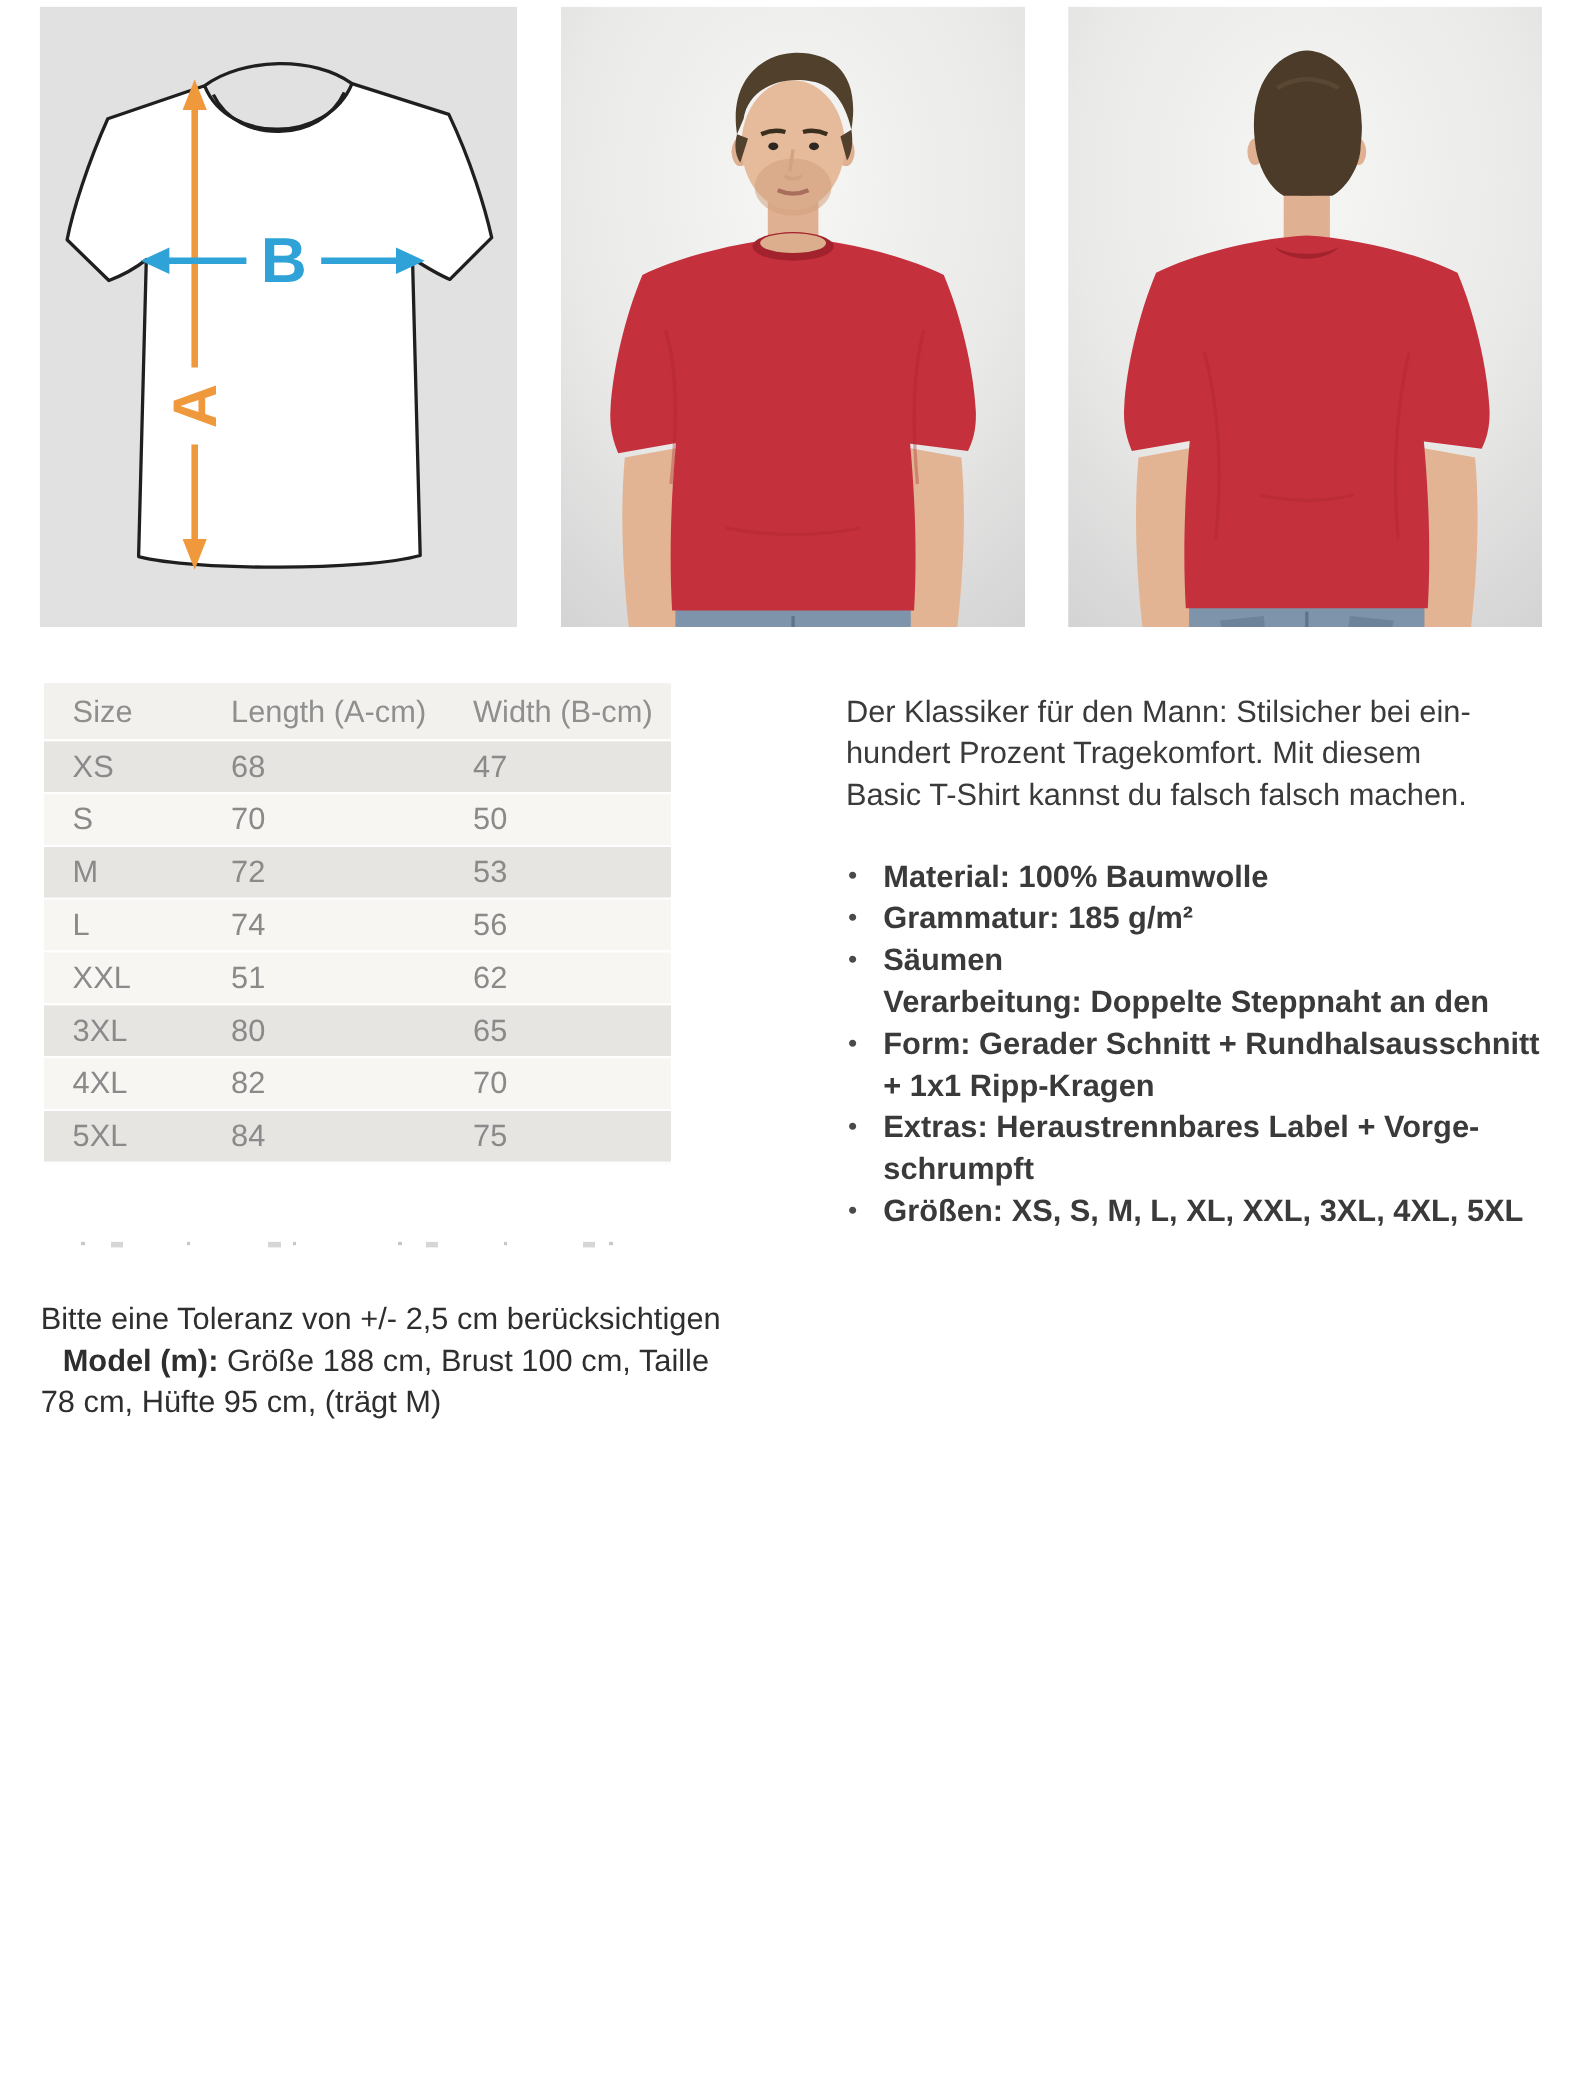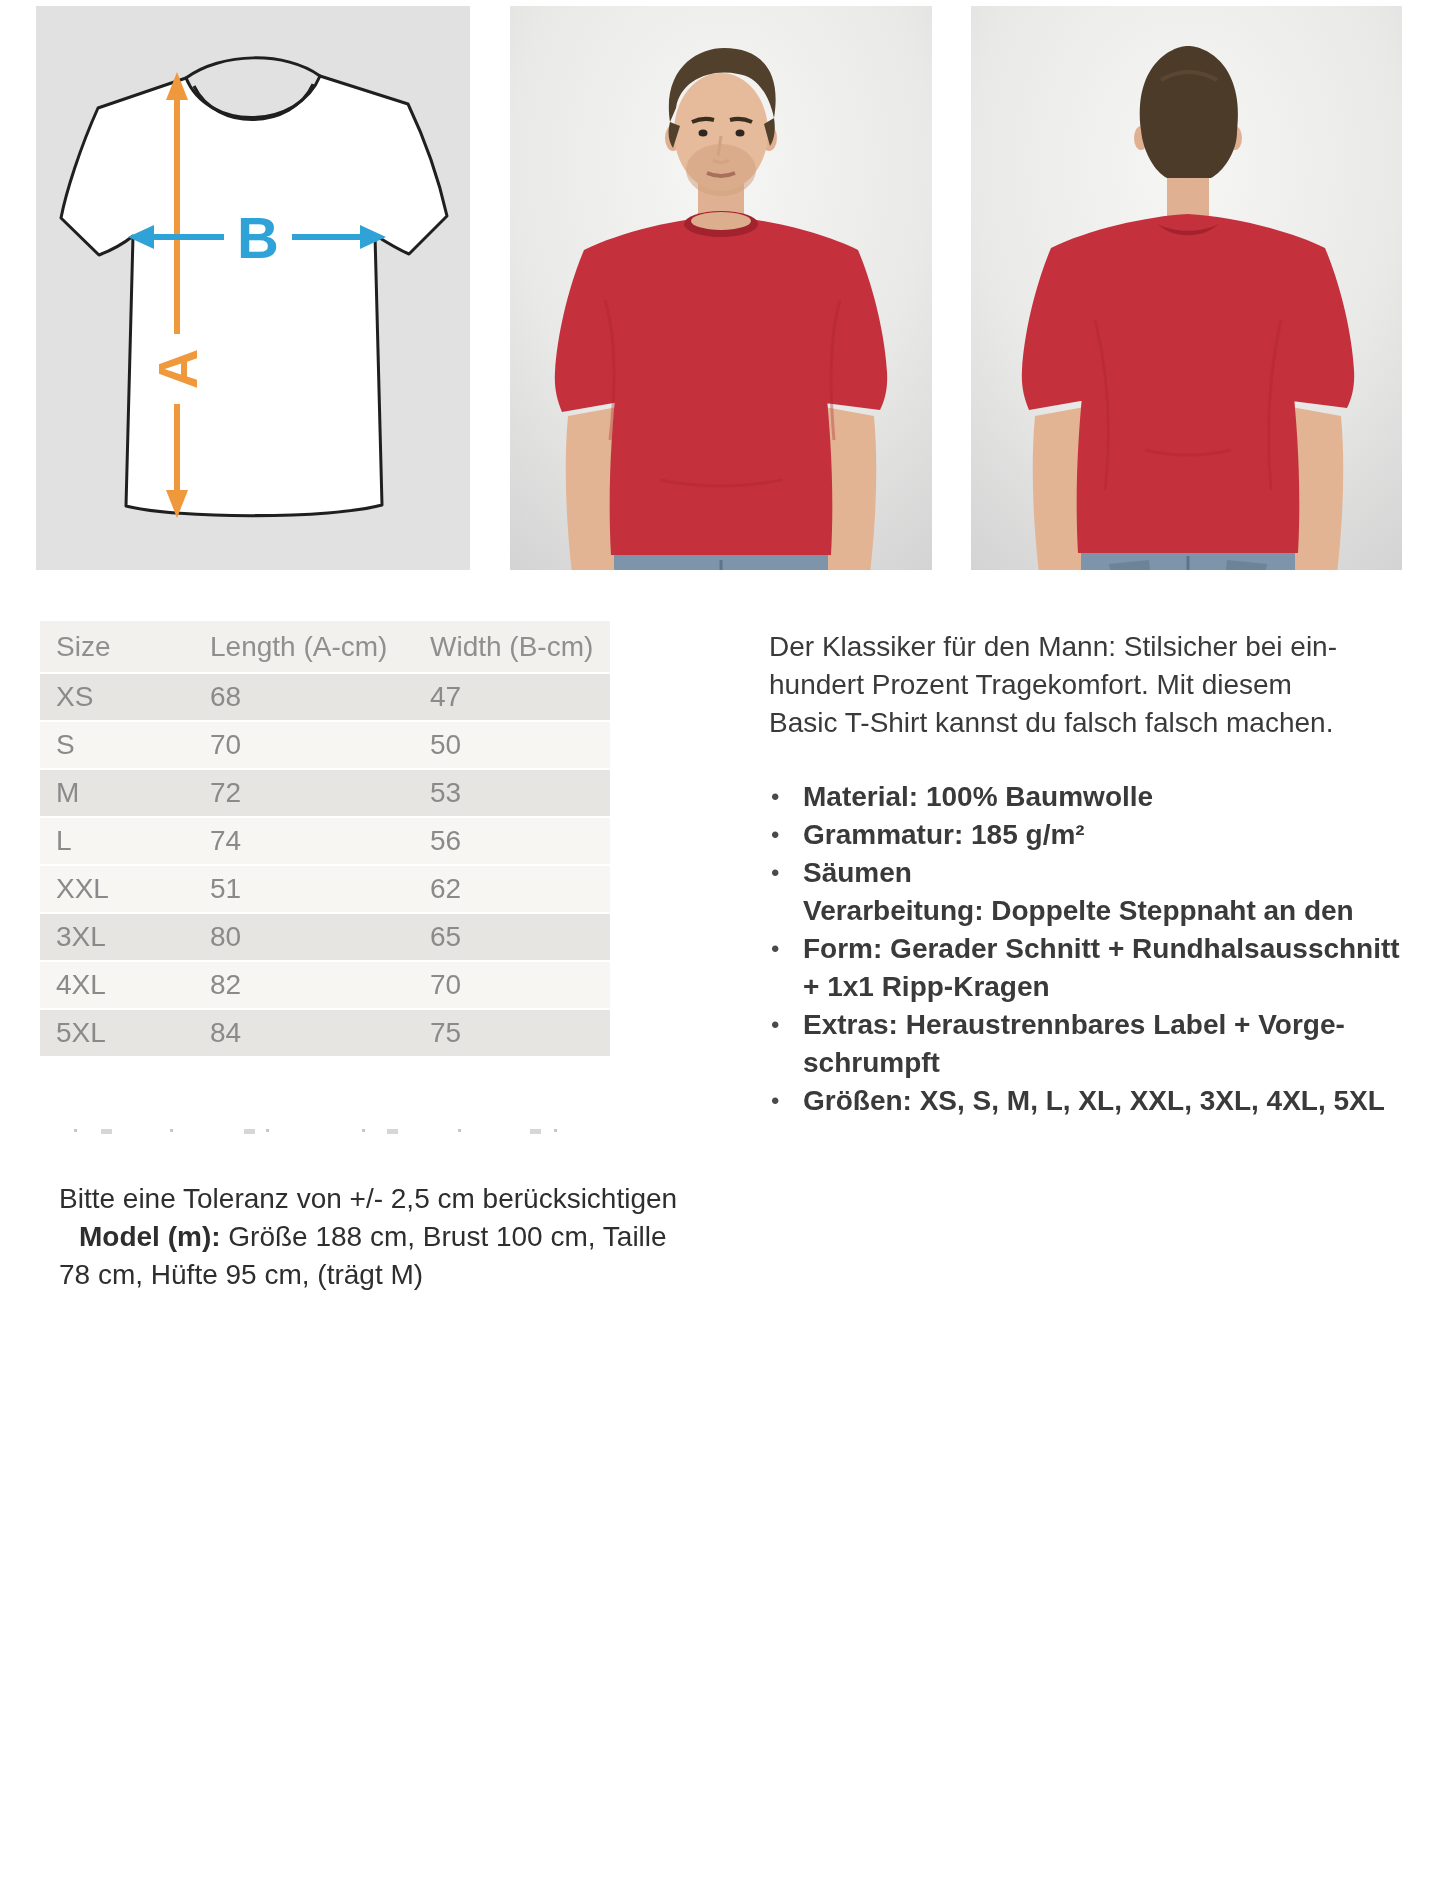--- a/index.html
+++ b/index.html
@@ -16,33 +16,33 @@
 
   
   .size-table { position:absolute; left:40px; top:621px; width:570px; }
   .t-row { display:flex; border-bottom:2px solid #ffffff; }
   .t-row.head { height:53px; background:#f2f1ee; }
   .t-row.r    { height:48px; }
   .t-row.odd  { background:#e6e5e2; }
   .t-row.even { background:#f7f6f3; }
   .t-cell { font-size:28px; color:#8a8a8a; display:flex; align-items:center; }
   .t-row.head .t-cell { color:#8f8f8f; }
-  .c1 { width:170px; padding-left:16px; }
+  .c1 { width:170px; padding-left:26px; }
   .c2 { width:220px; }
   .c3 { width:174px; }
 
   
   .clipped-row { position:absolute; left:40px; top:1129px; width:570px; height:6px; opacity:.55;
     background:
       repeating-linear-gradient(90deg, transparent 0 34px, #9a9a9a 34px 37px, transparent 37px 96px),
       repeating-linear-gradient(90deg, transparent 0 61px, #b5b5b5 61px 72px, transparent 72px 143px);
     background-size: 570px 3px, 570px 5px; background-repeat:no-repeat; }
 
   
-  .notes { position:absolute; left:59px; top:1180px; font-size:28px; line-height:38px; color:#2e2e2e; }
+  .notes { position:absolute; left:37px; top:1180px; font-size:28px; line-height:38px; color:#2e2e2e; }
   .notes .line { white-space:nowrap; }
   .bold { font-weight:bold;margin-left:20px; }
 
   
   .description { position:absolute; left:769px; top:628px; width:680px; font-size:28px; line-height:38px; color:#3a3a3a; }
   .intro .line { white-space:nowrap; }
   .bullets { margin-top:36px; list-style:none; }
   .bullets li { display:flex; }
   .b-marker { width:34px; color:#4a4a4a; font-size:24px; line-height:38px; padding-left:2px; }
   .b-content { flex:1; }

